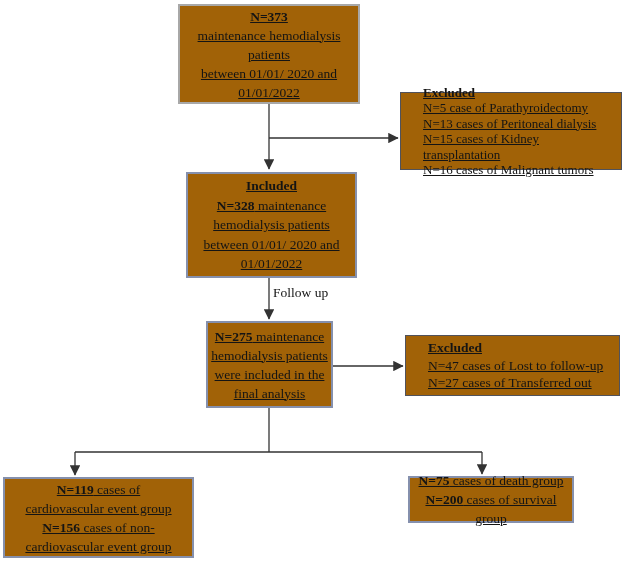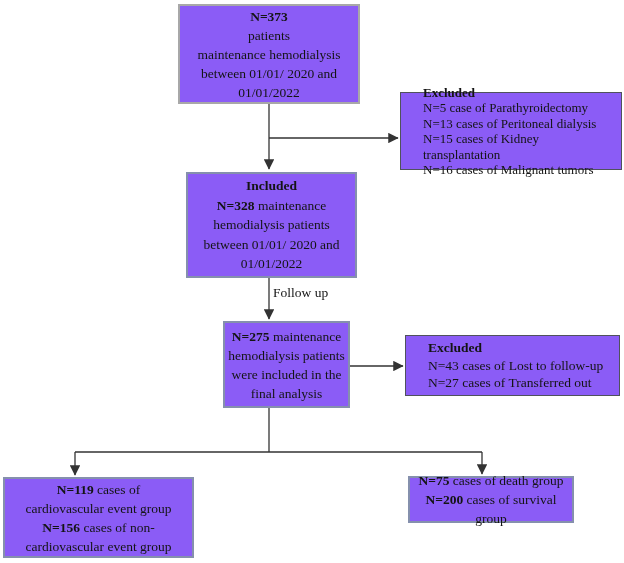--- a/index.html
+++ b/index.html
@@ -9,23 +9,24 @@
     height: 563px;
     background: #ffffff;
     font-family: "Liberation Serif", "DejaVu Serif", serif;
     color: #141414;
     overflow: hidden;
   }
   svg.connectors { position: absolute; left: 0; top: 0; z-index: 0; }
   .box {
     position: absolute;
     box-sizing: border-box;
-    background: #8b5cf6;
+    background: #a16207;
     z-index: 1;
     font-size: 13.5px;
+    text-decoration: underline;
   }
   .box.centered {
     display: flex;
     flex-direction: column;
     justify-content: center;
     text-align: center;
   }
   .box.listbox {
     display: flex;
     flex-direction: column;
@@ -34,21 +35,21 @@
     padding-left: 22px;
     padding-right: 4px;
   }
   .slate  { border: 2px solid #8590ad; }
   .gray   { border: 2px solid #a8a8a8; }
   .darkbd { border: 1.5px solid #50525c; }
 
   #enrollment        { left: 178px; top: 4px;   width: 182px; height: 100px; line-height: 19px; }
   #excluded-initial  { left: 400px; top: 92px;  width: 222px; height: 78px;  line-height: 15.5px; font-size: 13px; }
   #included          { left: 186px; top: 172px; width: 171px; height: 106px; line-height: 19.5px; }
-  #analysis          { left: 206px; top: 321px; width: 127px; height: 87px;  line-height: 19px; margin-left: 17px; }
+  #analysis          { left: 206px; top: 321px; width: 127px; height: 87px;  line-height: 19px; }
   #excluded-followup { left: 405px; top: 335px; width: 215px; height: 61px;  line-height: 17.5px; }
   #cardiovascular    { left: 3px;   top: 477px; width: 191px; height: 81px;  line-height: 19px; }
   #outcome           { left: 408px; top: 476px; width: 166px; height: 47px;  line-height: 19px; }
 
   .edge-label {
     position: absolute;
     left: 271px;
     top: 285px;
     font-size: 13.5px;
     z-index: 1;
@@ -75,22 +76,22 @@
       <line x1="333" y1="366" x2="403" y2="366" marker-end="url(#arrow)"></line>
       <line x1="269" y1="408" x2="269" y2="452"></line>
       <line x1="75" y1="452" x2="482" y2="452"></line>
       <line x1="75" y1="452" x2="75" y2="475" marker-end="url(#arrow)"></line>
       <line x1="482" y1="452" x2="482" y2="474" marker-end="url(#arrow)"></line>
     </g>
   </svg>
 
   <div class="box centered gray" id="enrollment">
     <div><b>N=373</b></div>
+    <div>maintenance hemodialysis</div>
     <div>patients</div>
-    <div>maintenance hemodialysis</div>
     <div>between 01/01/ 2020 and</div>
     <div>01/01/2022</div>
   </div>
 
   <div class="box listbox darkbd" id="excluded-initial">
     <div><b>Excluded</b></div>
     <div>N=5 case of Parathyroidectomy</div>
     <div>N=13 cases of Peritoneal dialysis</div>
     <div>N=15 cases of Kidney transplantation</div>
     <div>N=16 cases of Malignant tumors</div>
@@ -108,21 +109,21 @@
 
   <div class="box centered slate" id="analysis">
     <div><b>N=275</b><span> maintenance</span></div>
     <div>hemodialysis patients</div>
     <div>were included in the</div>
     <div>final analysis</div>
   </div>
 
   <div class="box listbox darkbd" id="excluded-followup">
     <div><b>Excluded</b></div>
-    <div>N=43 cases of Lost to follow-up</div>
+    <div>N=47 cases of Lost to follow-up</div>
     <div>N=27 cases of Transferred out</div>
   </div>
 
   <div class="box centered slate" id="cardiovascular">
     <div><b>N=119</b><span> cases of</span></div>
     <div>cardiovascular event group</div>
     <div><b>N=156</b><span> cases of non-</span></div>
     <div>cardiovascular event group</div>
   </div>
 

